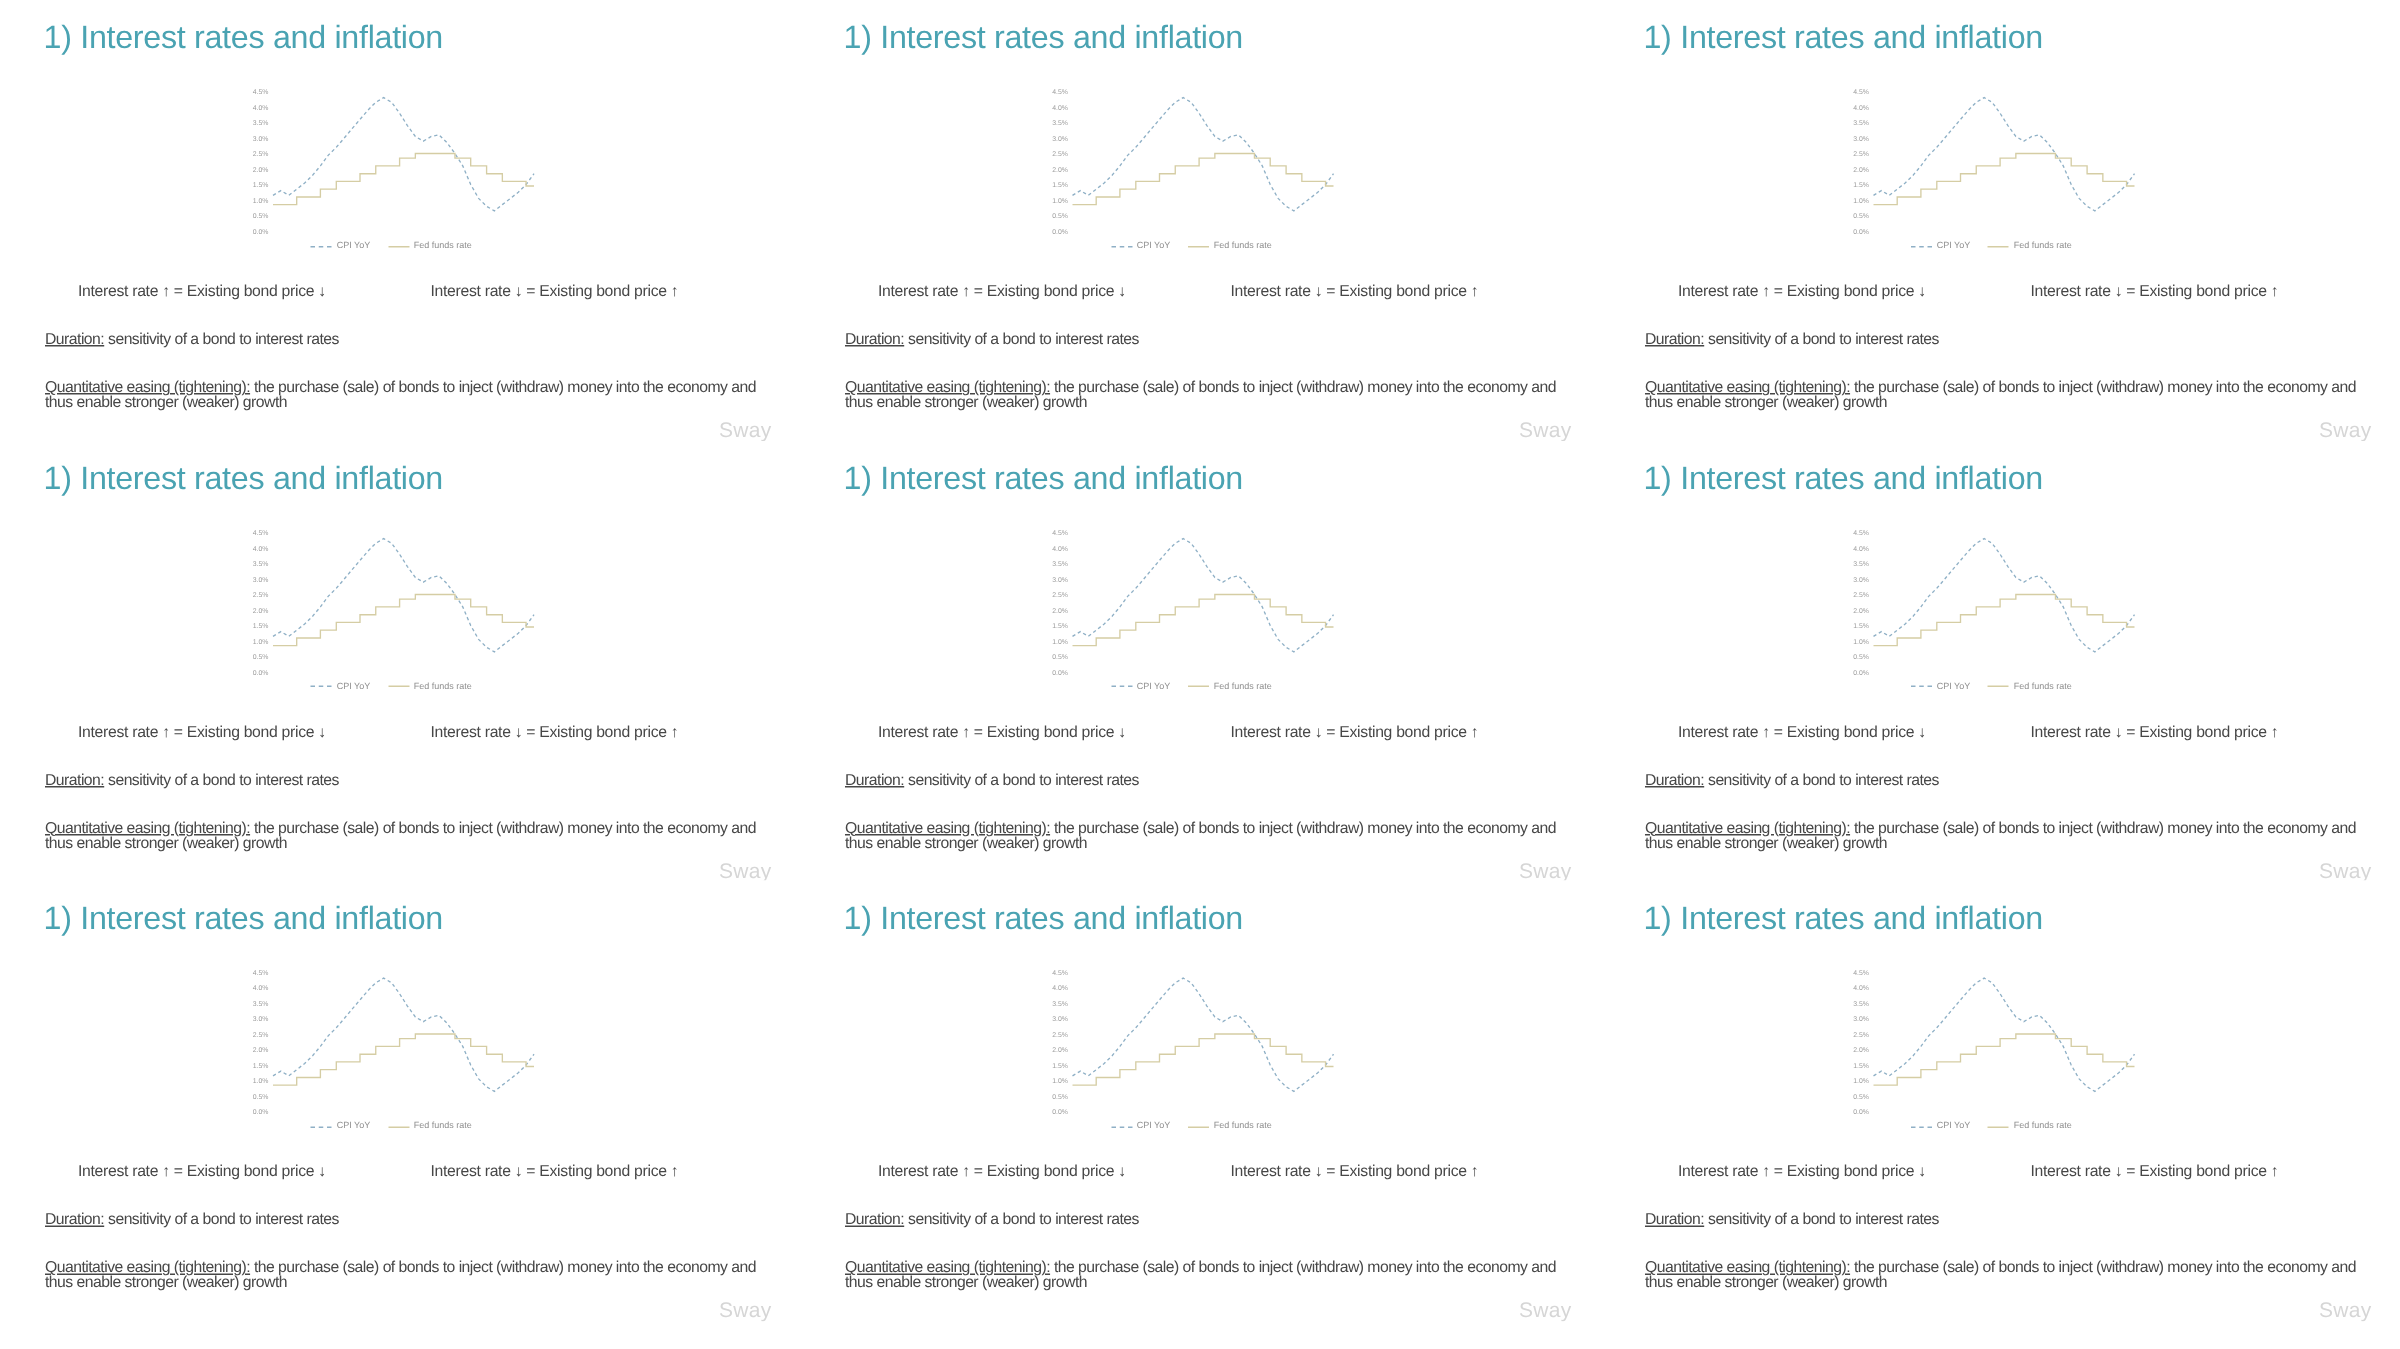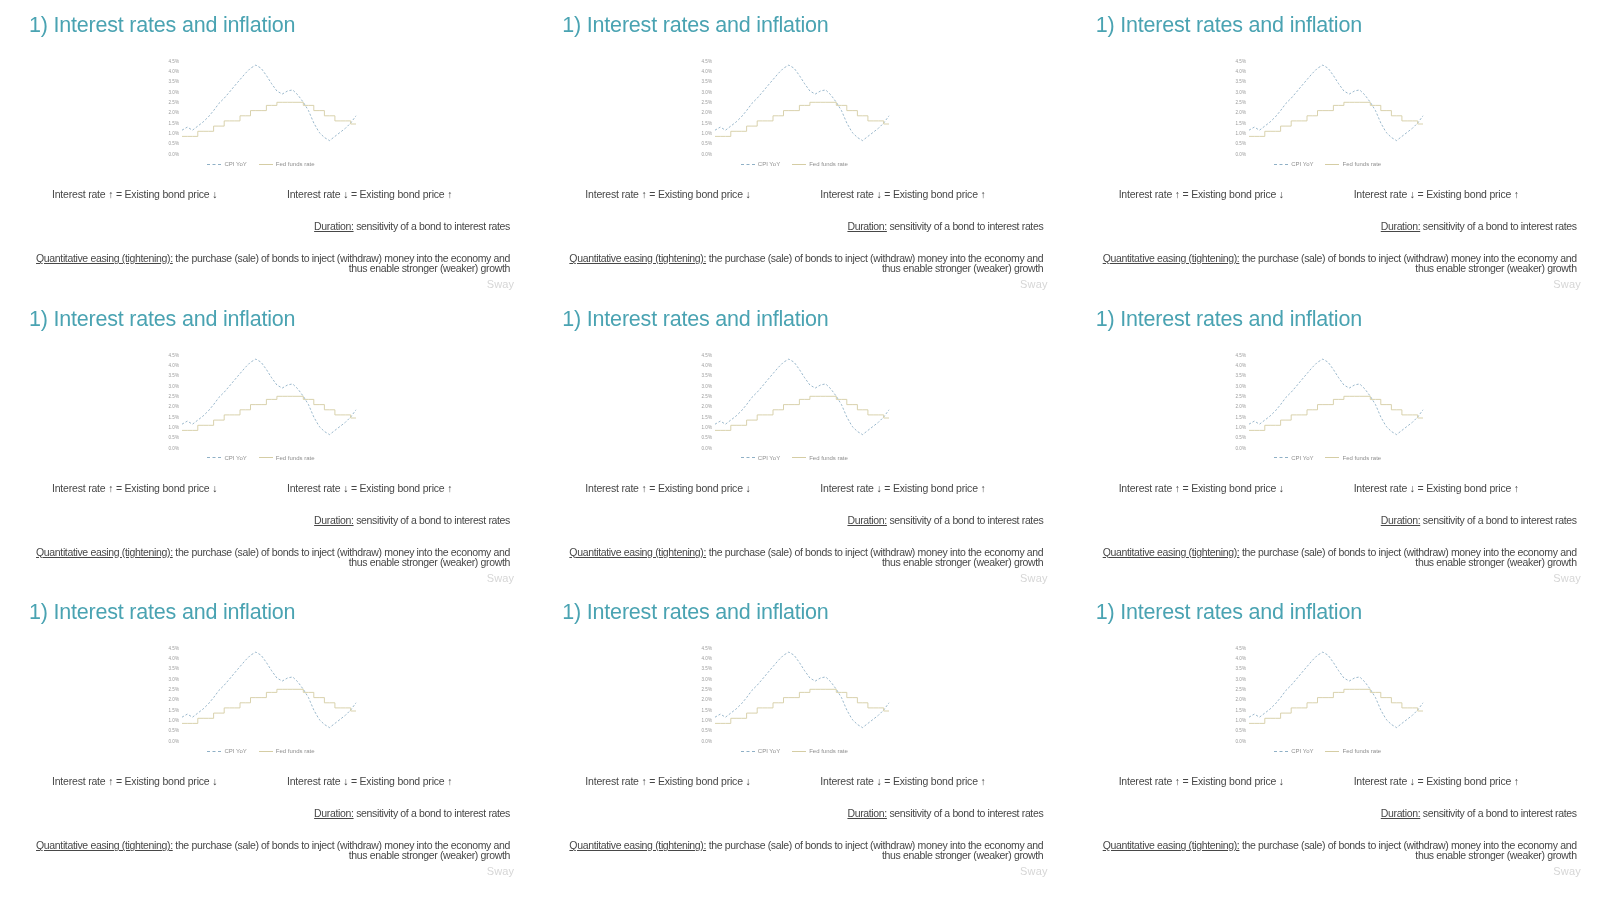--- a/index.html
+++ b/index.html
@@ -5,21 +5,21 @@
   html,body{margin:0;padding:0;}
   body{
     width:1600px;height:899px;background:#ffffff;overflow:hidden;
     font-family:"Liberation Sans", sans-serif;
   }
   .grid{
     display:grid;
     grid-template-columns:repeat(3, 533.33px);
     grid-auto-rows:293.6px;
   }
-  .tile{position:relative;overflow:hidden;background:#ffffff;text-align:right;}
+  .tile{position:relative;overflow:hidden;background:#ffffff;}
   .title{
     position:absolute;left:29px;top:12px;margin:0;
     font-size:21.5px;font-weight:400;letter-spacing:-0.2px;line-height:26px;
   }
   .chart-wrap{position:absolute;left:156px;top:56px;width:210px;}
   svg.chart{display:block;width:204px;height:104px;overflow:visible;}
   svg.chart text.tick{font-size:4.6px;font-family:"Liberation Sans",sans-serif;}
   .legend{
     display:flex;justify-content:center;align-items:center;gap:12px;
     margin-top:1px;font-size:6px;
@@ -36,21 +36,21 @@
   .stmt-right{left:287px;}
   .defin{
     position:absolute;left:30px;margin:0;
     font-size:10.5px;letter-spacing:-0.35px;line-height:10px;
   }
   .duration{top:221px;width:480px;}
   .qe{top:253px;width:480px;}
   .term{text-decoration:underline;}
   .watermark{
     position:absolute;right:19px;top:278px;
-    font-size:11px;font-weight:300;letter-spacing:0.2px;
+    font-size:14px;font-weight:300;letter-spacing:0.2px;
   }
 </style>
 </head>
 <body>
 
 <div class="grid" id="grid">
   <section class="tile">
     <h1 class="title" style="color: rgb(74, 163, 178);">1) Interest rates and inflation</h1>
 
     <div class="chart-wrap">

